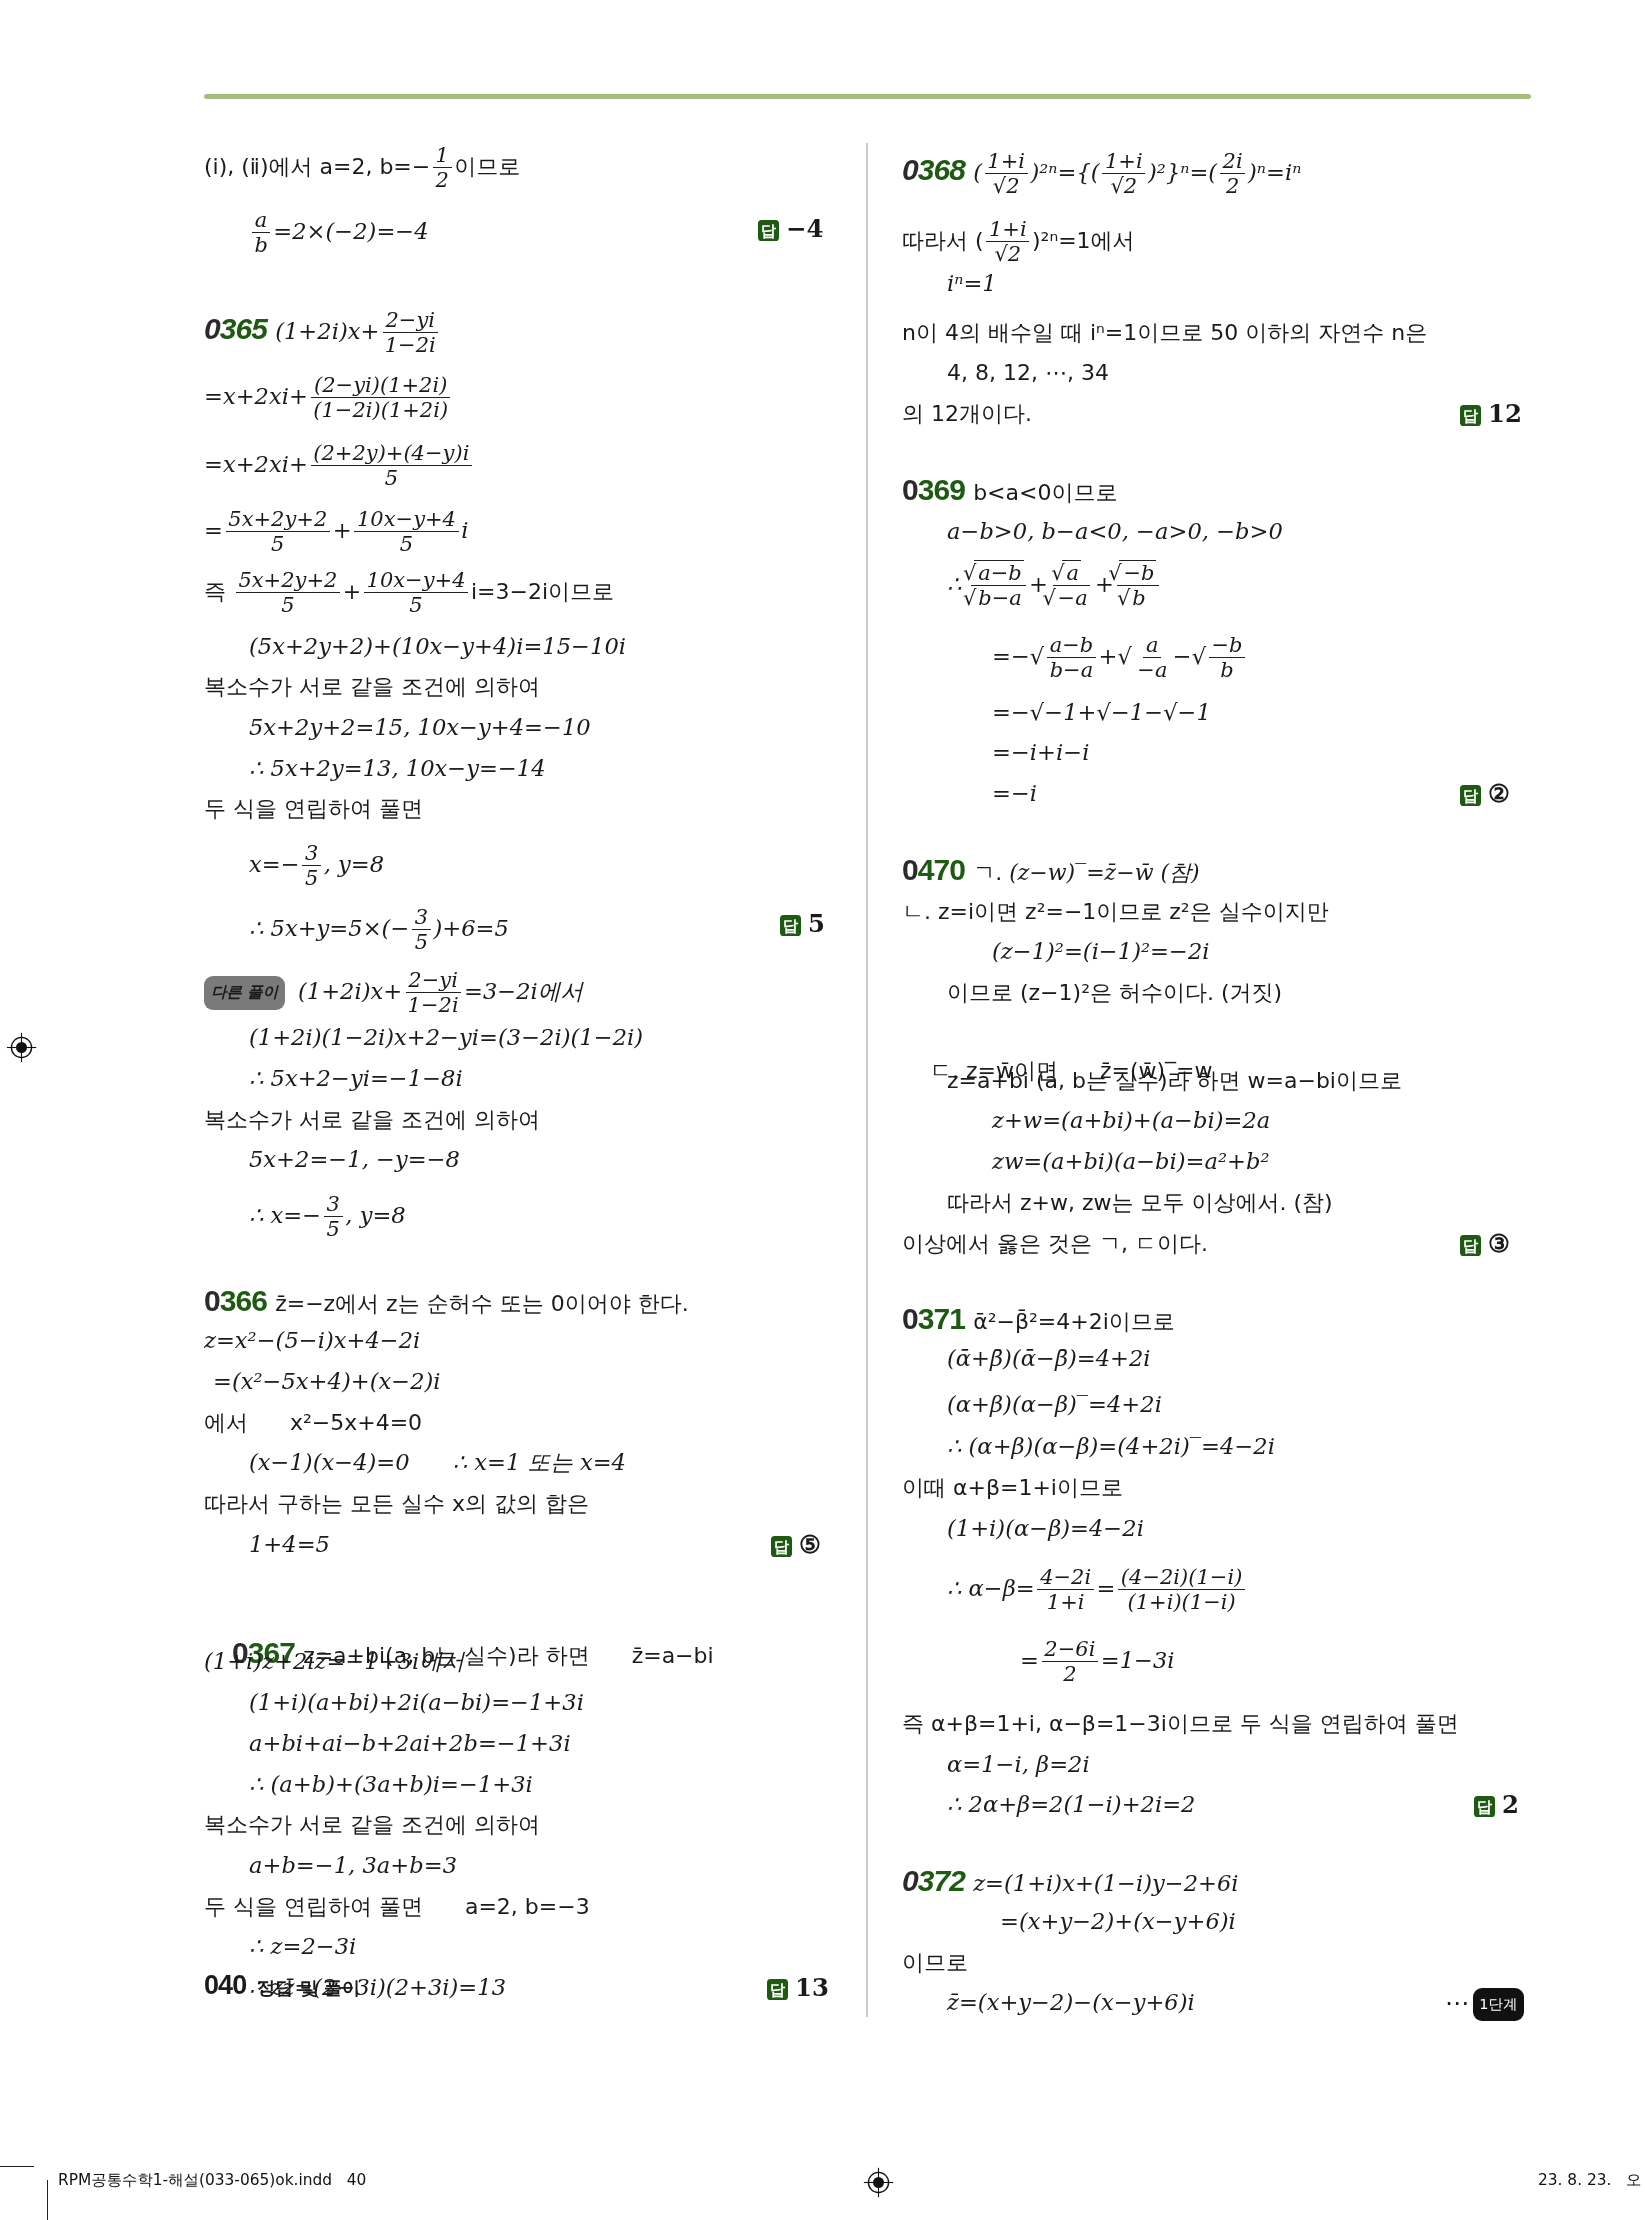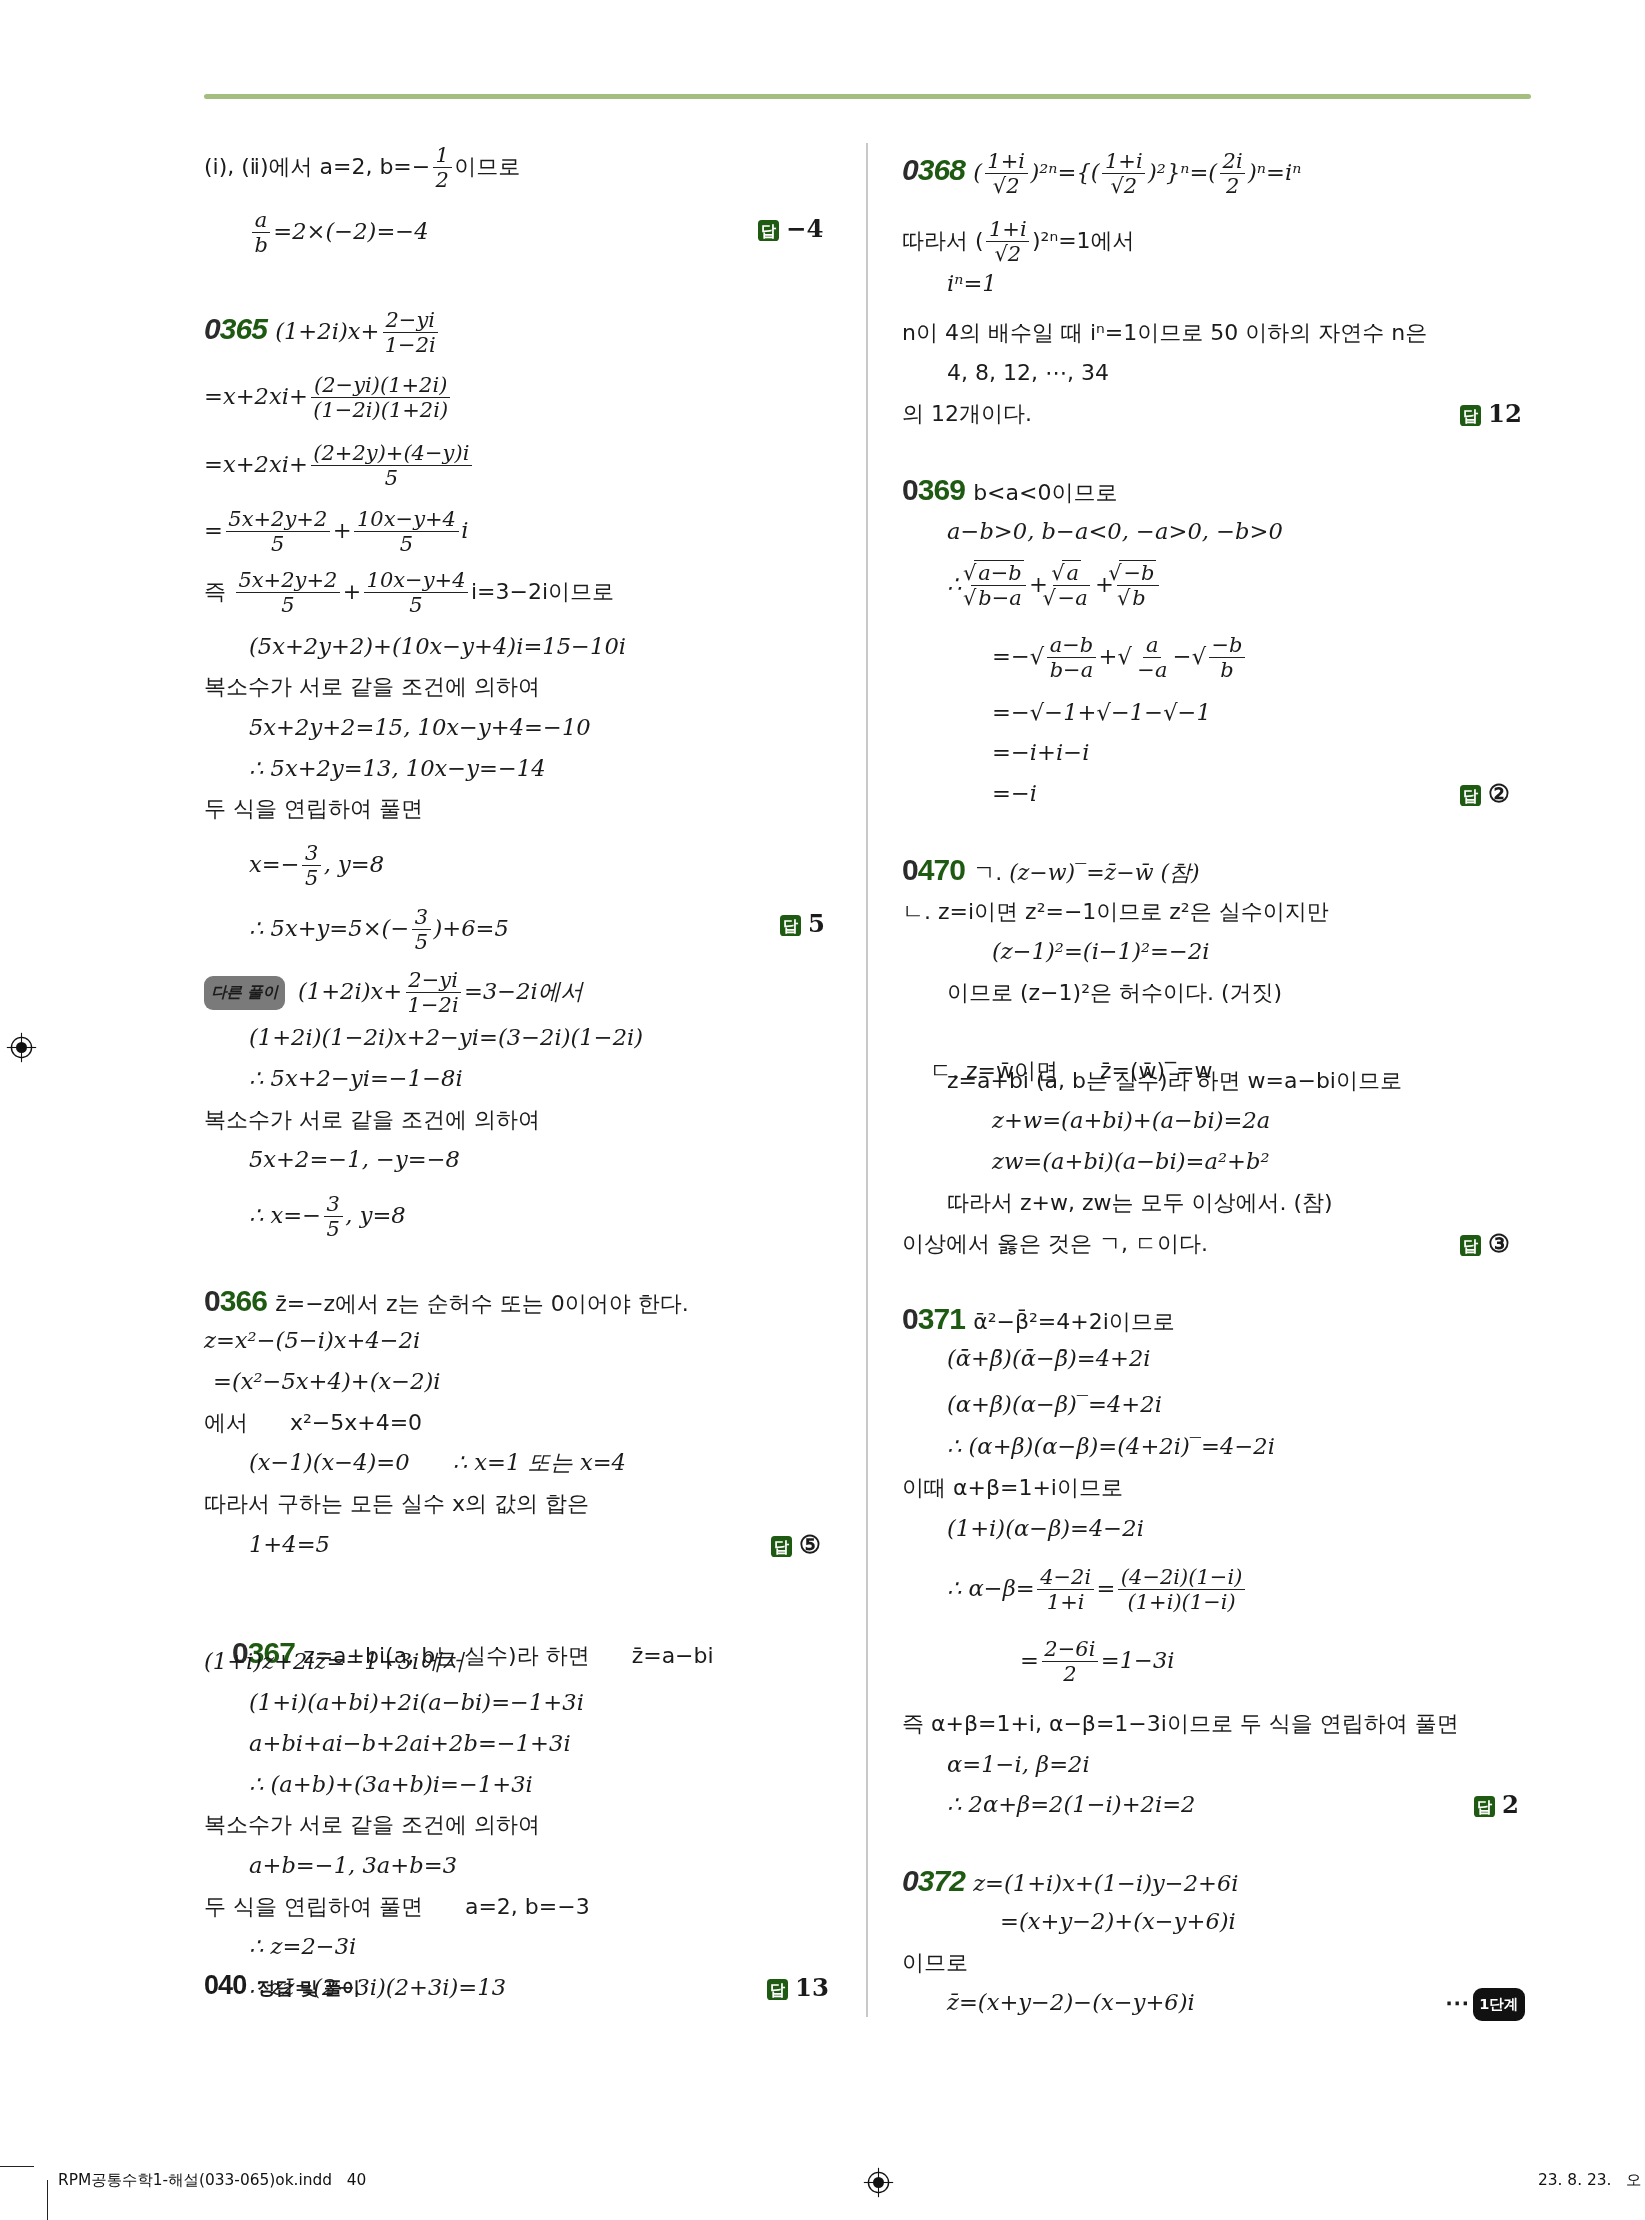--- a/index.html
+++ b/index.html
@@ -283,21 +283,21 @@
   <div class="ans" style="top:1789px; left:572px">
     <span class="ans-badge">답</span><span>2</span>
   </div>
 
   <div class="line m" style="top:1865px">
     <span class="pnum"><span class="d0">0</span><span class="rest">372</span></span><span>z=(1+i)x+(1−i)y−2+6i</span>
   </div>
   <div class="line m" style="top:1906px; padding-left:98px">=(x+y−2)+(x−y+6)i</div>
   <div class="line kr" style="top:1947px">이므로</div>
   <div class="line ind1 m" style="top:1987px">z̄=(x+y−2)−(x−y+6)i</div>
-  <div class="ans" style="top:1987px; left:543px; font-weight:bold">
+  <div class="ans" style="top:1987px; left:543px; font-weight:normal">
     <span>⋯</span><span class="step-badge">1단계</span>
   </div>
 </div>
 
 <div class="footer-page">
   <span class="pg">040</span><span class="lbl">정답 및 풀이</span>
 </div>
 
 <div class="crop-h"></div>
 <div class="crop-v"></div>

